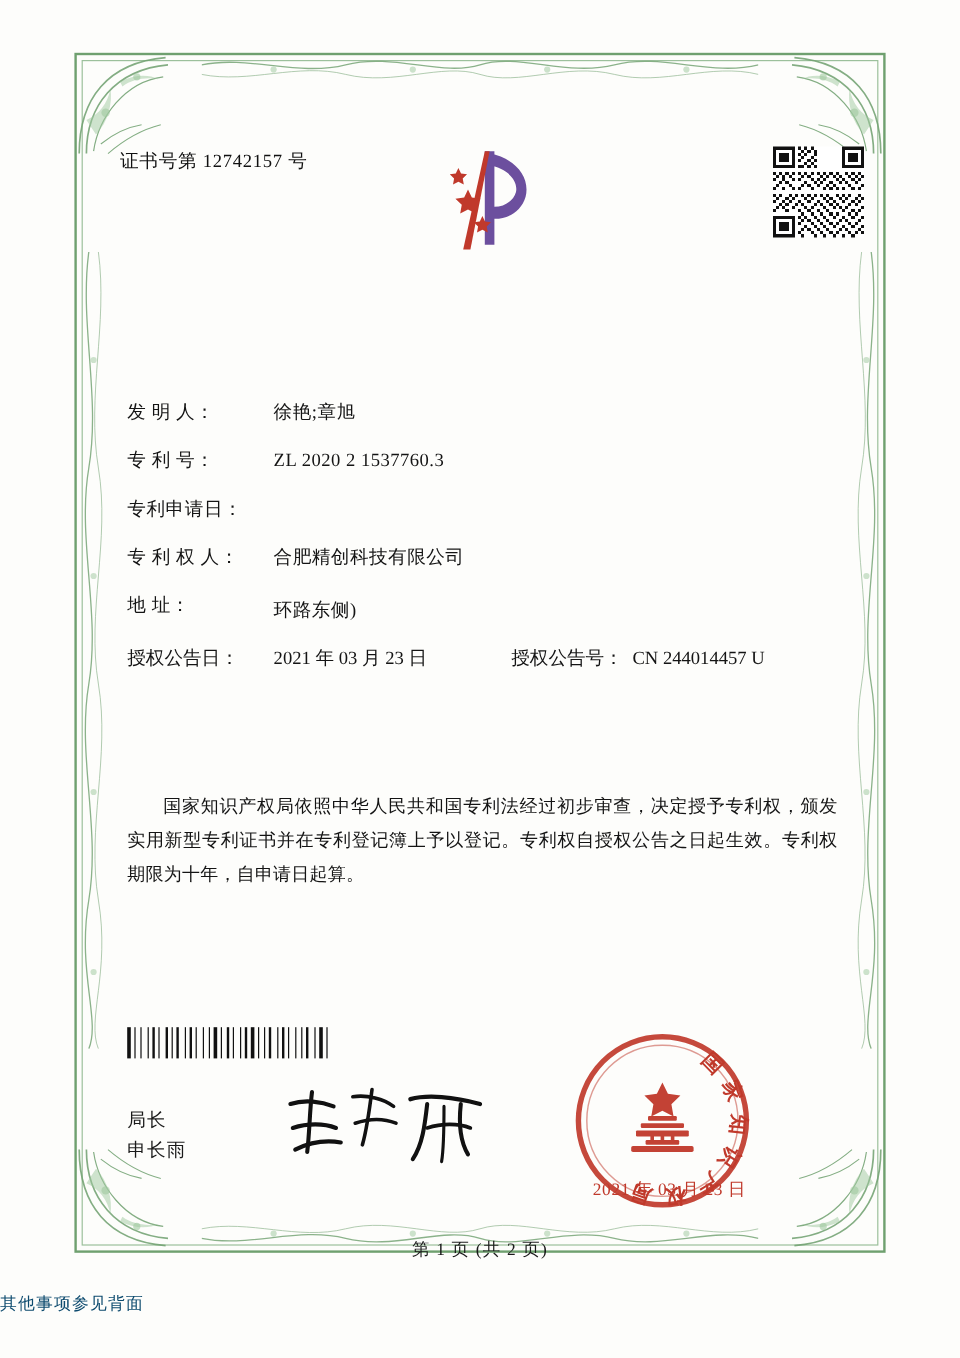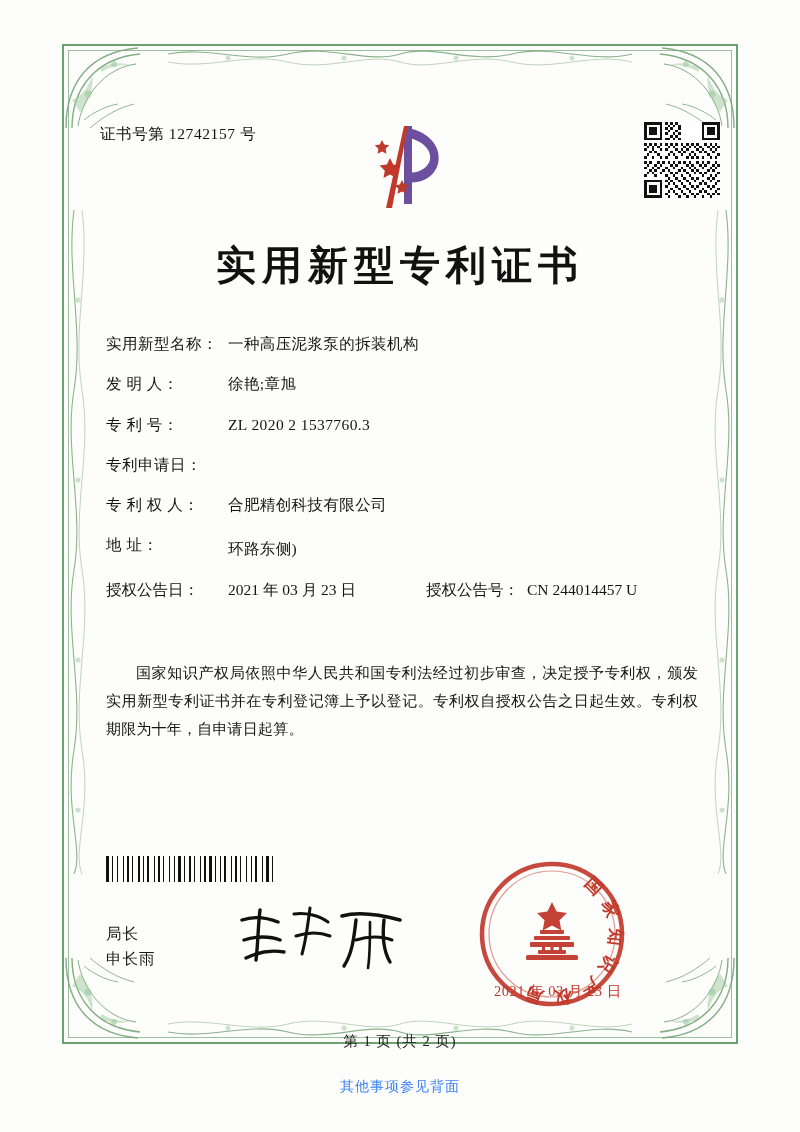--- a/index.html
+++ b/index.html
@@ -226,24 +226,24 @@
     left: 0; right: 0;
     top: 1032px;
     text-align: center;
     font-size: 14.5px;
     letter-spacing: 1px;
   }
   .backside-note {
     position: absolute;
     left: 0; right: 0;
     top: 1078px;
-    text-align: center;
+    text-align: left;
     font-size: 14px;
     letter-spacing: 1px;
-    color: #3b82f6;
+    color: #0c4a6e;
   }
 </style>
 </head>
 <body>
 
 <div class="page">
 
   <div class="border-outer"></div>
   <div class="border-inner"></div>
 
@@ -418,27 +418,22 @@
         <path d="M9 23h1v1h-1zM11 23h1v1h-1zM14 23h1v1h-1zM17 23h1v1h-1zM21 23h1v1h-1zM23 23h1v1h-1zM27 23h1v1h-1z"></path>
         <path d="M8 24h1v1h-1zM12 24h1v1h-1zM15 24h1v1h-1zM18 24h1v1h-1zM20 24h1v1h-1zM24 24h1v1h-1zM26 24h1v1h-1z"></path>
         <path d="M10 25h1v1h-1zM13 25h1v1h-1zM16 25h1v1h-1zM19 25h1v1h-1zM22 25h1v1h-1zM25 25h1v1h-1zM28 25h1v1h-1z"></path>
         <path d="M9 26h1v1h-1zM11 26h1v1h-1zM14 26h1v1h-1zM17 26h1v1h-1zM21 26h1v1h-1zM23 26h1v1h-1zM27 26h1v1h-1z"></path>
         <path d="M8 27h1v1h-1zM12 27h1v1h-1zM15 27h1v1h-1zM18 27h1v1h-1zM20 27h1v1h-1zM24 27h1v1h-1zM26 27h1v1h-1zM28 27h1v1h-1z"></path>
         <path d="M9 28h1v1h-1zM13 28h1v1h-1zM16 28h1v1h-1zM19 28h1v1h-1zM22 28h1v1h-1zM25 28h1v1h-1z"></path>
       </g>
     </svg>
   </div>
 
-  <div class="title">实用新型专利证书</div>
 
   <div class="fields">
-    <div class="row">
-      <span class="label">实用新型名称：</span>
-      <span class="value">一种高压泥浆泵的拆装机构</span>
-    </div>
     <div class="row">
       <span class="label">发 明 人：</span>
       <span class="value">徐艳;章旭</span>
     </div>
     <div class="row">
       <span class="label">专 利 号：</span>
       <span class="value">ZL 2020 2 1537760.3</span>
     </div>
     <div class="row">
       <span class="label">专利申请日：</span>

